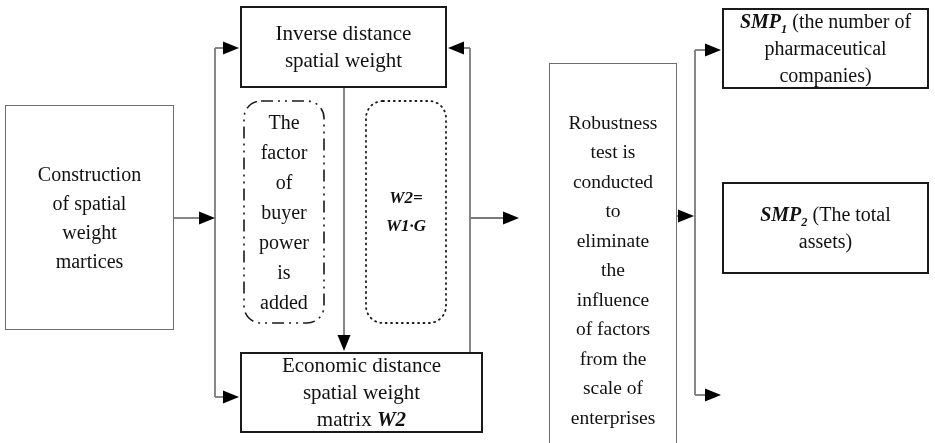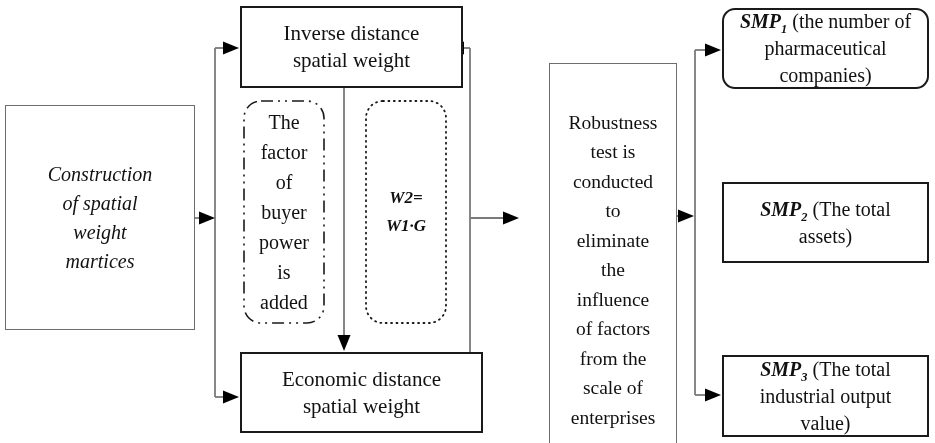--- a/index.html
+++ b/index.html
@@ -69,28 +69,28 @@
       <polygon points="448,48 464,41.5 464,54.5"></polygon>
       <polygon points="448,397 464,390.5 464,403.5"></polygon>
       <polygon points="344,351 337.5,335 350.5,335"></polygon>
       <polygon points="519,218 503,211.5 503,224.5"></polygon>
       <polygon points="694,216 678,209.5 678,222.5"></polygon>
       <polygon points="721,50 705,43.5 705,56.5"></polygon>
       <polygon points="721,395 705,388.5 705,401.5"></polygon>
     </g>
   </svg>
 
-  <div class="box solid-thin" style="left:5px; top:105px; width:190px; height:225px; font-size:20px; line-height:29px;font-style:italic;">
+  <div class="box solid-thin" style="left:5px; top:105px; width:169px; height:225px; font-size:20px; line-height:29px;">
     <div class="pre">Construction
 of spatial
 weight
 martices</div>
   </div>
 
-  <div class="box solid-thick" style="left:240px; top:6px; width:223px; height:82px; font-size:21px; line-height:27px;">
+  <div class="box solid-thick" style="left:240px; top:6px; width:207px; height:82px; font-size:21px; line-height:27px;">
     <div>Inverse distance</div>
     <div>spatial weight</div>
   </div>
 
   <div class="box borderless" style="left:244px; top:101px; width:80px; height:222px; font-size:20px; line-height:30px;">
     <div class="pre">The
 factor
 of
 buyer
 power
@@ -99,41 +99,39 @@
   </div>
 
   <div class="box borderless bi" style="left:366px; top:101px; width:80px; height:222px; font-size:17px; line-height:28px;">
     <div class="pre">W2=
 W1·G</div>
   </div>
 
   <div class="box solid-thick" style="left:240px; top:352px; width:243px; height:81px; font-size:21px; line-height:27px;">
     <div>Economic distance</div>
     <div>spatial weight</div>
+    <div><span>matrix </span><span class="bi">W2</span></div>
   </div>
 
   <div class="box solid-thin" style="left:520px; top:63px; width:128px; height:414px; font-size:19.5px; line-height:29.5px;margin-left:29px;">
     <div class="pre">Robustness
 test is
 conducted
 to
 eliminate
 the
 influence
 of factors
 from the
 scale of
 enterprises</div>
   </div>
 
-  <div class="box solid-thick" style="left:722px; top:8px; width:207px; height:81px; font-size:20px; line-height:27px; padding:0 13px;border-radius:13px;">
+  <div class="box solid-thick" style="left:722px; top:8px; width:207px; height:81px; font-size:20px; line-height:27px; padding:0 13px;">
     <div><span class="bi"><span>SMP</span><sub>1</sub></span><span> (the number of pharmaceutical companies)</span></div>
   </div>
 
-  <div class="box solid-thick" style="left:722px; top:182px; width:207px; height:81px; font-size:20px; line-height:27px; padding:12px 13px;">
+  <div class="box solid-thick" style="left:722px; top:182px; width:207px; height:92px; font-size:20px; line-height:27px; padding:12px 13px;">
     <div><span class="bi"><span>SMP</span><sub>2</sub></span><span> (The total assets)</span></div>
   </div>
 
-  <div class="box solid-thick" style="left:722px; top:355px; width:207px; height:82px; font-size:20px; line-height:27px; padding:0 13px;">
-    <div><span class="bi"><span>SMP</span><sub>3</sub></span><span> (The total industrial output value)</span></div>
-  </div>
 
 </div>
 
 </body></html>

